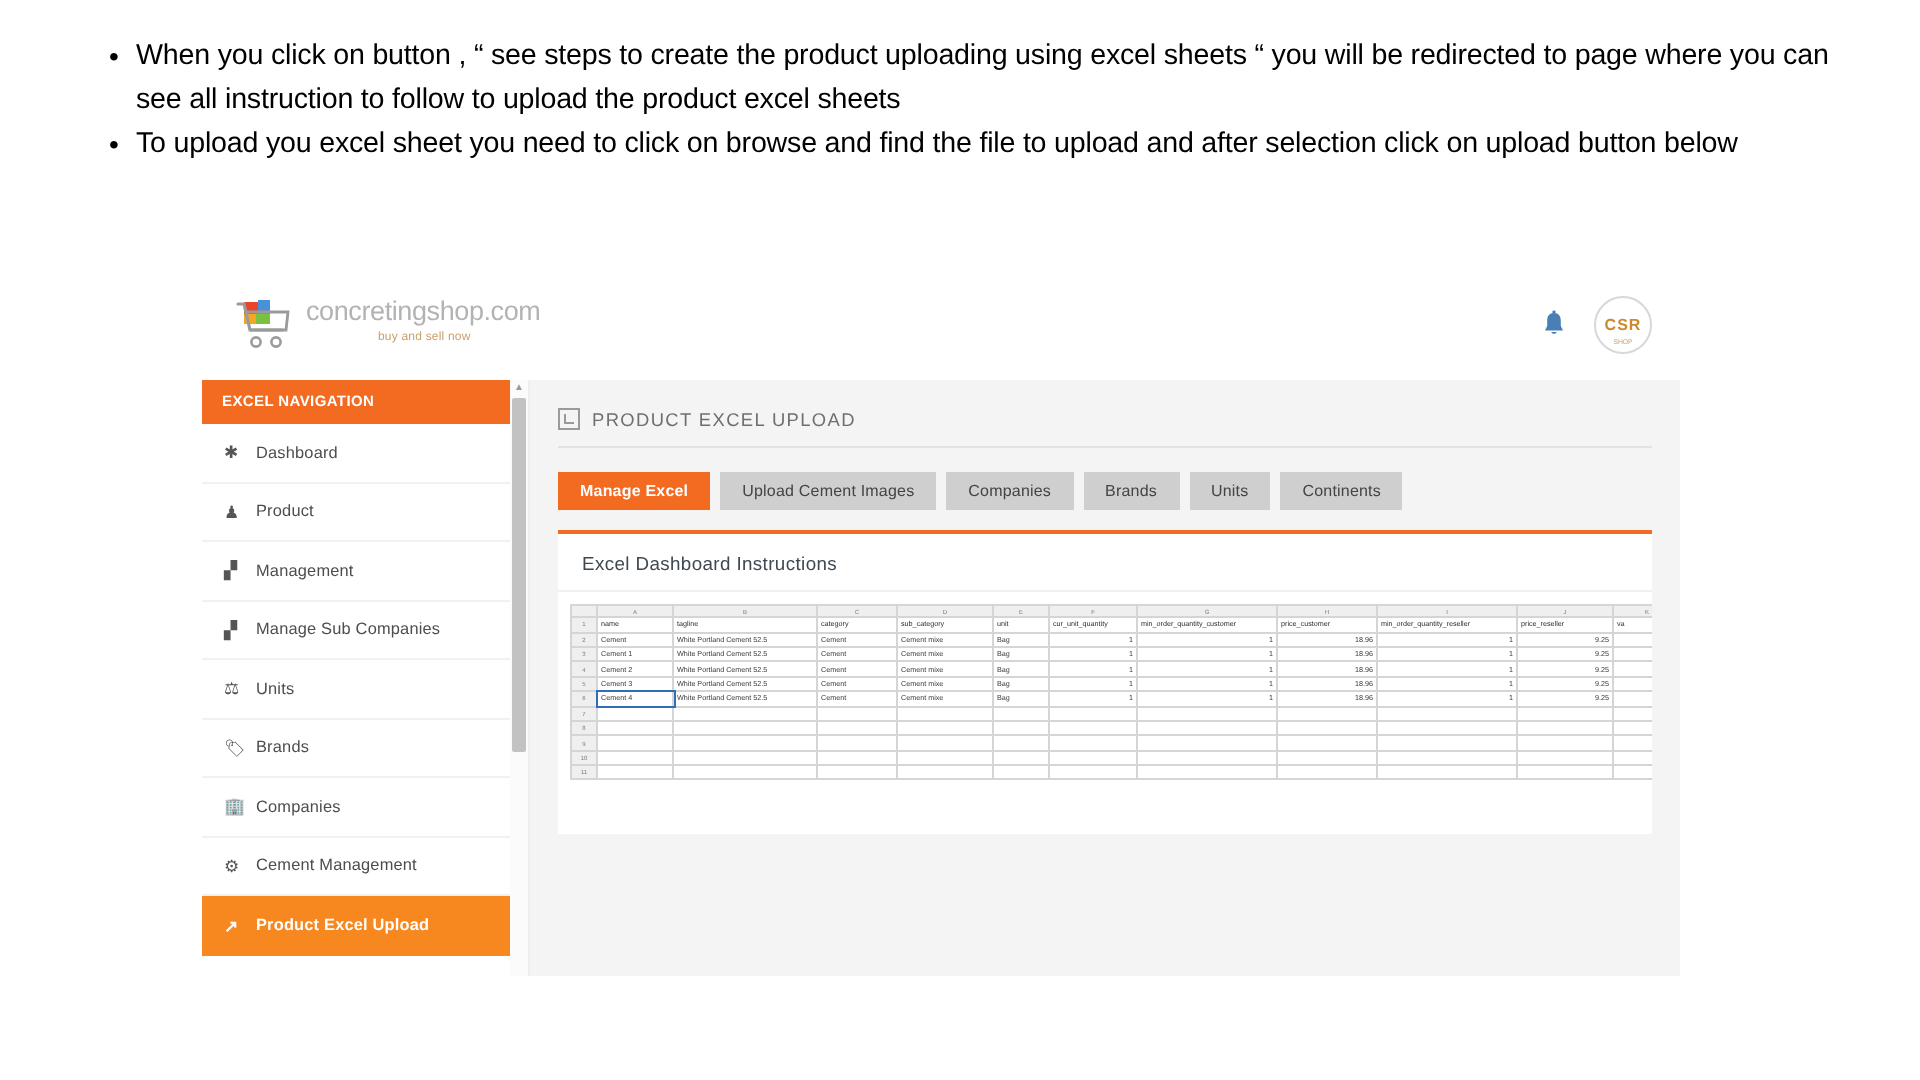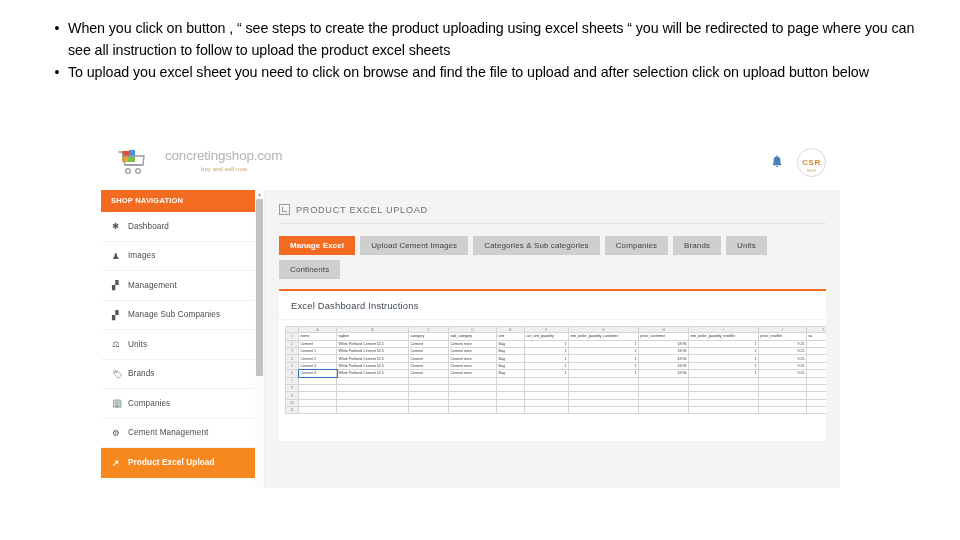--- a/index.html
+++ b/index.html
@@ -70,21 +70,21 @@
     display: flex;
     align-items: flex-start;
   }
   .cart-icon {
     width: 30px;
     height: 30px;
     position: relative;
     margin-top: 2px;
   }
   .logo-text-wrap {
-    margin-left: 18px;
+    margin-left: 6px;
     margin-top: 4px;
   }
   .logo-name {
     font-size: 13.5px;
     color: #b3b3b3;
     letter-spacing: -0.2px;
     line-height: 14px;
   }
   .logo-tag {
     font-size: 6px;
@@ -374,29 +374,29 @@
         </svg>
       </div>
       <div class="avatar-badge">
         <span class="avatar-letters">CSR</span>
         <span class="avatar-sub">SHOP</span>
       </div>
     </div>
   </div>
 
   <div class="sidebar">
-    <div class="nav-head">SHOP NAVIGATION</div>
+    <div class="nav-head">EXCEL NAVIGATION</div>
 
     <div class="nav-item">
       <span class="nav-ico">✱</span>
       <span class="nav-label">Dashboard</span>
     </div>
     <div class="nav-item">
       <span class="nav-ico">♟</span>
-      <span class="nav-label">Images</span>
+      <span class="nav-label">Product</span>
     </div>
     <div class="nav-item">
       <span class="nav-ico">▞</span>
       <span class="nav-label">Management</span>
     </div>
     <div class="nav-item">
       <span class="nav-ico">▞</span>
       <span class="nav-label">Manage Sub Companies</span>
     </div>
     <div class="nav-item">
@@ -430,21 +430,20 @@
 
     <div class="page-title">
       <span class="title-ico"></span>
       <span>PRODUCT EXCEL UPLOAD</span>
     </div>
     <div class="title-rule"></div>
 
     <div class="tabrow">
       <div class="tab-btn active">Manage Excel</div>
       <div class="tab-btn">Upload Cement Images</div>
-      <div class="tab-btn">Categories &amp; Sub categories</div>
       <div class="tab-btn">Companies</div>
       <div class="tab-btn">Brands</div>
       <div class="tab-btn">Units</div>
       <div class="tab-btn">Continents</div>
     </div>
 
     <div class="panel">
       <div class="panel-head">Excel Dashboard Instructions</div>
       <table class="sheet">
         <tbody id="sheet-body">

